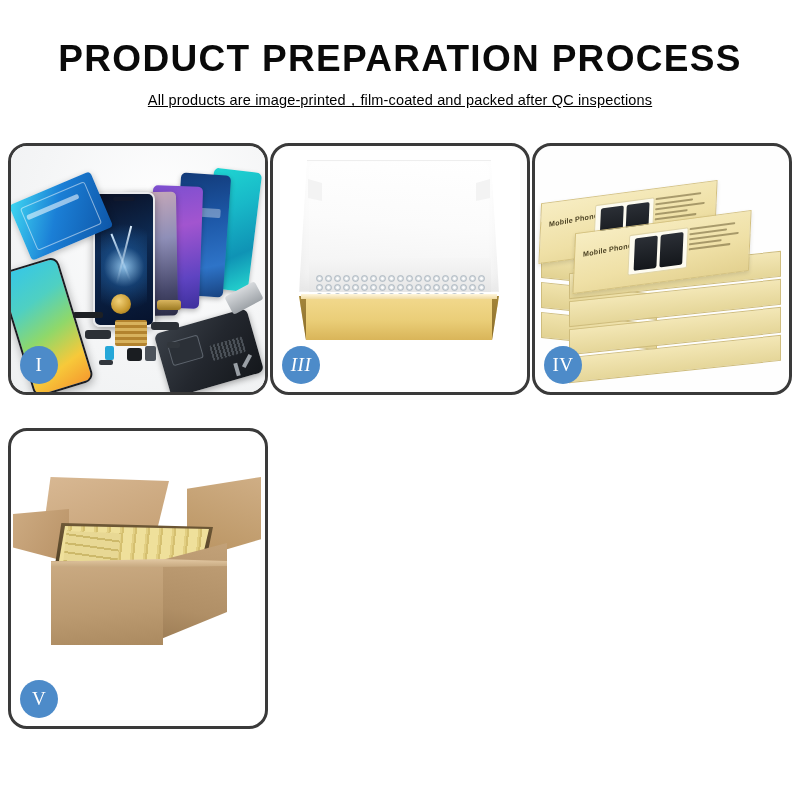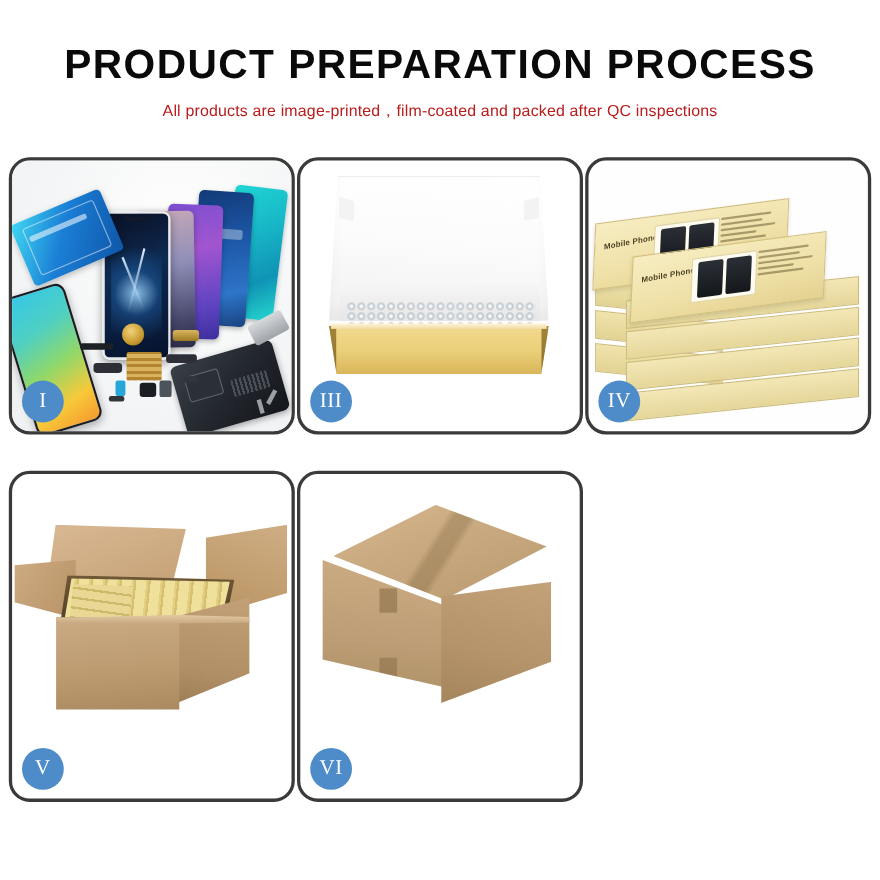--- a/index.html
+++ b/index.html
@@ -23,23 +23,24 @@
     font-weight: bold;
     letter-spacing: 1.3px;
     color: #0a0a0a;
     line-height: 1.05;
     white-space: nowrap;
   }
   .subtitle {
     margin-top: 12px;
     font-size: 14.5px;
     font-weight: normal;
-    color: #b91c1c;
+    color: #000000;
     letter-spacing: .15px;
     white-space: nowrap;
+    text-decoration: underline;
   }
 
   
   .grid {
     position: absolute;
     top: 143px; left: 8px;
     width: 784px; height: 586px;
     display: grid;
     grid-template-columns: 260px 1fr 260px;
     grid-template-rows: 252px 1fr;
@@ -166,21 +167,21 @@
     background-size: 15px 15px, 15px 15px;
     background-position: 0 0, 7.5px 7.5px;
     filter: contrast(1.08);
   }
   .bw-sheen { position:absolute; inset:0;
     background: linear-gradient(108deg, rgba(255,255,255,0) 30%, rgba(255,255,255,.6) 46%, rgba(255,255,255,0) 60%); }
   .bw-seam { position:absolute; left:8%; right:8%; top:50%; height:3px;
     background: linear-gradient(90deg,rgba(255,255,255,0),rgba(255,255,255,.85),rgba(255,255,255,0)); }
 
   
-  .p3 { background: #ffffff; }
+  .p3 { background: #ffffff; font-style: italic; }
   .m3-lid {
     position:absolute; left: 26px; top: 14px; width: 200px; height: 132px;
     background: linear-gradient(185deg,#ffffff 0%,#fbfbfb 48%,#f1f1f1 100%);
     border: 1px solid #eeeeee;
     clip-path: polygon(4% 0%, 96% 0%, 100% 100%, 0% 100%);
     box-shadow: inset 0 -8px 14px rgba(0,0,0,.045);
   }
   .m3-lid::before { content:""; position:absolute; left:8px; top:18px; width:14px; height:22px;
     background:#f3f3f3; clip-path: polygon(0 0,100% 18%,100% 100%,0 86%); }
   .m3-lid::after { content:""; position:absolute; right:8px; top:18px; width:14px; height:22px;
@@ -424,25 +425,15 @@
         <div class="c5-open"></div>
         <div class="c5-fill"></div>
         <div class="c5-fill2"></div>
         <div class="c5-side"></div>
         <div class="c5-front"></div>
         <div class="c5-rim"></div>
       </div>
       <div class="badge">V</div>
     </div>
 
-    <div class="panel p6">
-      <div class="stage-img">
-        <div class="c6-top"></div>
-        <div class="c6-left">
-          <div class="tab2"></div>
-        </div>
-        <div class="c6-right"></div>
-      </div>
-      <div class="badge">VI</div>
-    </div>
 
   </div>
 </div>
 
 </body></html>

